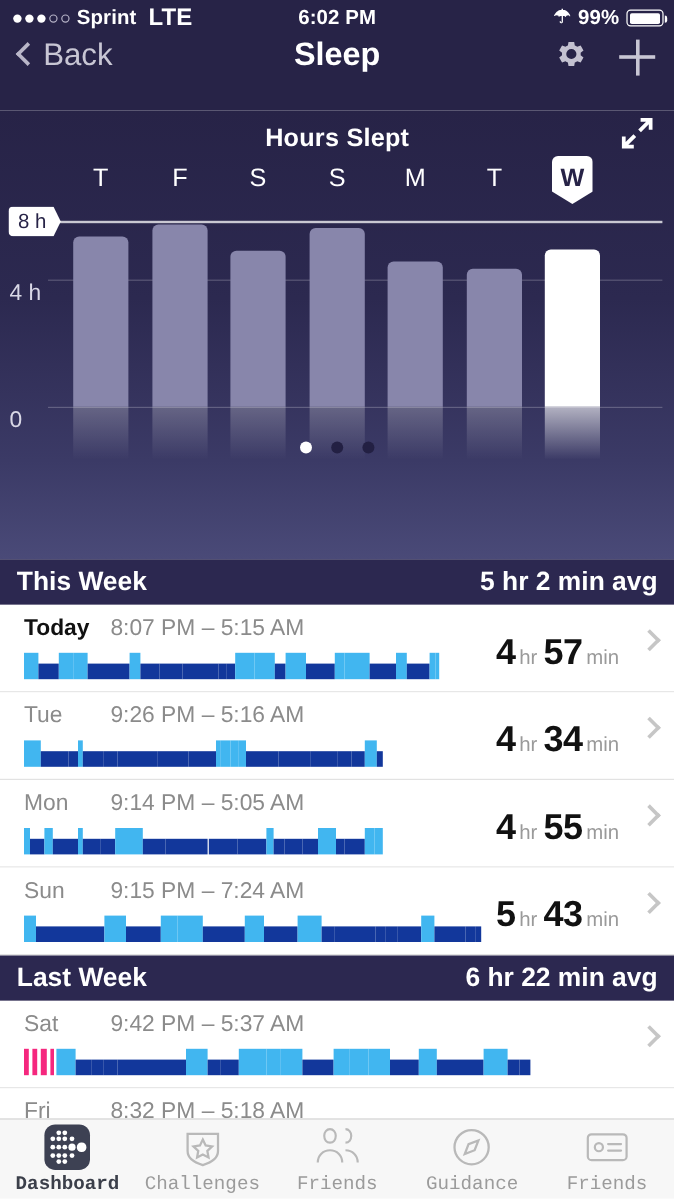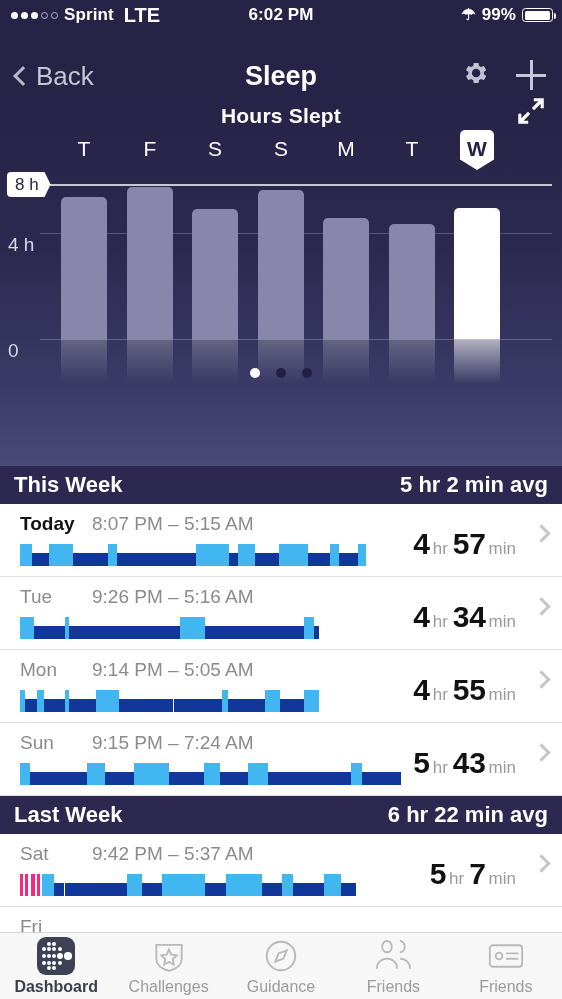--- a/index.html
+++ b/index.html
@@ -37,21 +37,21 @@
   }
   .batt::after{
     content:""; position:absolute; right:-4px; top:4px;
     width:2.5px;height:6px;background:#fff;border-radius:0 2px 2px 0;
   }
   .batt i{ display:block; height:100%; width:97%; background:#fff; border-radius:1.5px; }
 
   
   .navbar{
     height:62px; background:#272347; color:#fff;
-    display:flex; align-items:flex-end; position:relative; padding:0 16px;
+    display:flex; align-items:flex-start; position:relative; padding:0 16px;
   }
   .back{ display:flex; align-items:center; gap:6px; cursor:pointer; }
   .back-chev{ width:14px;height:14px;border-left:3px solid #b9b6c8;border-bottom:3px solid #b9b6c8;
     transform:rotate(45deg); margin-top:-1px;}
   .back-label{ font-size:26px; color:#c8c6d4; }
   .nav-title{
     position:absolute; left:0;right:0; text-align:center;
     font-size:27px; font-weight:bold; pointer-events:none;
   }
   .nav-right{ margin-left:auto; display:flex; align-items:center; gap:26px; z-index:2;}
@@ -145,21 +145,21 @@
   .dur i{ font-size:17px; color:#9a9a9a; font-style:normal; margin:0 5px 0 3px;}
   .chev{ width:13px;height:13px;border-top:3px solid #c6c6c6;border-right:3px solid #c6c6c6;
     transform:rotate(45deg);}
 
   
   .tabbar{
     position:absolute; left:0; bottom:0; width:562px; height:67px;
     background:#f7f7f7; border-top:1px solid #d4d4d4;
     display:flex; align-items:center;
   }
-  .tab{ flex:1; display:flex; flex-direction:column; align-items:center; gap:2px; cursor:pointer;}
+  .tab{ flex:1; display:flex; flex-direction:column; align-items:center; gap:2px; cursor:pointer;font-family:Liberation Mono, monospace;}
   .tab-label{ font-size:16px; color:#9b9b9b; }
   .tab.active .tab-label{ color:#3b3f4a; font-weight:bold; }
   .tab-icon{ height:40px; display:flex; align-items:center; justify-content:center;}
   .fitbit-logo{ width:38px;height:38px;background:#3d4153;border-radius:9px;
     display:grid; grid-template-columns:repeat(5,1fr); grid-template-rows:repeat(5,1fr);
     padding:5px; gap:1px;}
   .fitbit-logo i{ background:#fff; border-radius:50%; width:4px;height:4px; justify-self:center; align-self:center;}
   .fitbit-logo i.s0{ opacity:0; }
   .fitbit-logo i.s2{ width:6px;height:6px;}
   .fitbit-logo i.s3{ width:7.5px;height:7.5px;}
@@ -453,28 +453,28 @@
           <i class="hseg" style="left: 67.9986%; width: 4.1762%; height: 22px; background: rgb(65, 182, 240);"></i>
           <i class="hseg" style="left: 72.1748%; width: 5.71244%; height: 13px; background: rgb(18, 55, 155);"></i>
           <i class="hseg" style="left: 77.8872%; width: 3.46288%; height: 22px; background: rgb(65, 182, 240);"></i>
           <i class="hseg" style="left: 81.3501%; width: 9.27951%; height: 13px; background: rgb(18, 55, 155);"></i>
           <i class="hseg" style="left: 90.6296%; width: 4.89622%; height: 22px; background: rgb(65, 182, 240);"></i>
           <i class="hseg" style="left: 95.5258%; width: 2.37569%; height: 13px; background: rgb(18, 55, 155);"></i>
           <i class="hseg" style="left: 97.9015%; width: 2.09847%; height: 13px; background: rgb(18, 55, 155);"></i>
         </div>
       </div>
       <div class="row-right">
-        <div class="dur"><b>5</b><i>hr</i><b>7</b><i>min</i></div>
         <span class="chev"></span>
       </div>
     </div>
     <div class="row">
       <div class="row-left">
         <div class="row-top">
           <span class="row-day">Fri</span>
+          <span class="row-time">8:32 PM – 5:18 AM</span>
         </div>
       </div>
     </div>
   </div>
 
 <div class="tabbar">
     <div class="tab active">
       <div class="tab-icon">
         <div class="fitbit-logo">
           <i class="s0"></i>
@@ -510,35 +510,35 @@
       <div class="tab-icon">
         <svg width="38" height="38" viewBox="0 0 24 24">
           <path fill="none" stroke="#b9b9b9" stroke-width="1.2" d="M4 5h16v9c0 4-4 6.2-8 7.4C8 20.2 4 18 4 14V5z"></path>
           <path fill="none" stroke="#b9b9b9" stroke-width="1.2" d="M12 8l1.5 3.1 3.4.5-2.5 2.4.6 3.4-3-1.6-3 1.6.6-3.4-2.5-2.4 3.4-.5z"></path>
         </svg>
       </div>
       <div class="tab-label">Challenges</div>
     </div>
     <div class="tab">
       <div class="tab-icon">
+        <svg width="42" height="38" viewBox="0 0 28 24">
+          <path fill="none" stroke="#b9b9b9" stroke-width="1.2" d="M10 9.5c1.9 0 3.2-1.7 3.2-3.8S11.9 2 10 2 6.8 3.6 6.8 5.7 8.1 9.5 10 9.5zM3.2 20.5c0-4 3-6.8 6.8-6.8s6.8 2.8 6.8 6.8"></path>
+          <path fill="none" stroke="#b9b9b9" stroke-width="1.2" d="M18.6 9.5c1.9 0 3.2-1.7 3.2-3.8S20.5 2 18.6 2M18.6 13.7c3.8 0 6.8 2.8 6.8 6.8"></path>
+        </svg>
+      </div>
+      <div class="tab-label">Friends</div>
+    </div>
+    <div class="tab">
+      <div class="tab-icon">
         <svg width="38" height="38" viewBox="0 0 24 24">
           <circle cx="12" cy="12" r="9" fill="none" stroke="#b9b9b9" stroke-width="1.2"></circle>
           <path fill="none" stroke="#b9b9b9" stroke-width="1.2" d="M15.6 8.4l-2 5.2-5.2 2 2-5.2z"></path>
         </svg>
       </div>
       <div class="tab-label">Guidance</div>
-    </div>
-    <div class="tab">
-      <div class="tab-icon">
-        <svg width="42" height="38" viewBox="0 0 28 24">
-          <path fill="none" stroke="#b9b9b9" stroke-width="1.2" d="M10 9.5c1.9 0 3.2-1.7 3.2-3.8S11.9 2 10 2 6.8 3.6 6.8 5.7 8.1 9.5 10 9.5zM3.2 20.5c0-4 3-6.8 6.8-6.8s6.8 2.8 6.8 6.8"></path>
-          <path fill="none" stroke="#b9b9b9" stroke-width="1.2" d="M18.6 9.5c1.9 0 3.2-1.7 3.2-3.8S20.5 2 18.6 2M18.6 13.7c3.8 0 6.8 2.8 6.8 6.8"></path>
-        </svg>
-      </div>
-      <div class="tab-label">Friends</div>
     </div>
     <div class="tab">
       <div class="tab-icon">
         <svg width="40" height="38" viewBox="0 0 26 24">
           <rect x="2.5" y="5" width="21" height="14" rx="2" fill="none" stroke="#b9b9b9" stroke-width="1.2"></rect>
           <circle cx="8.5" cy="12" r="2.2" fill="none" stroke="#b9b9b9" stroke-width="1.2"></circle>
           <path stroke="#b9b9b9" stroke-width="1.2" stroke-linecap="round" d="M13.5 10.3h7M13.5 13.8h7"></path>
         </svg>
       </div>
       <div class="tab-label">Friends</div>

